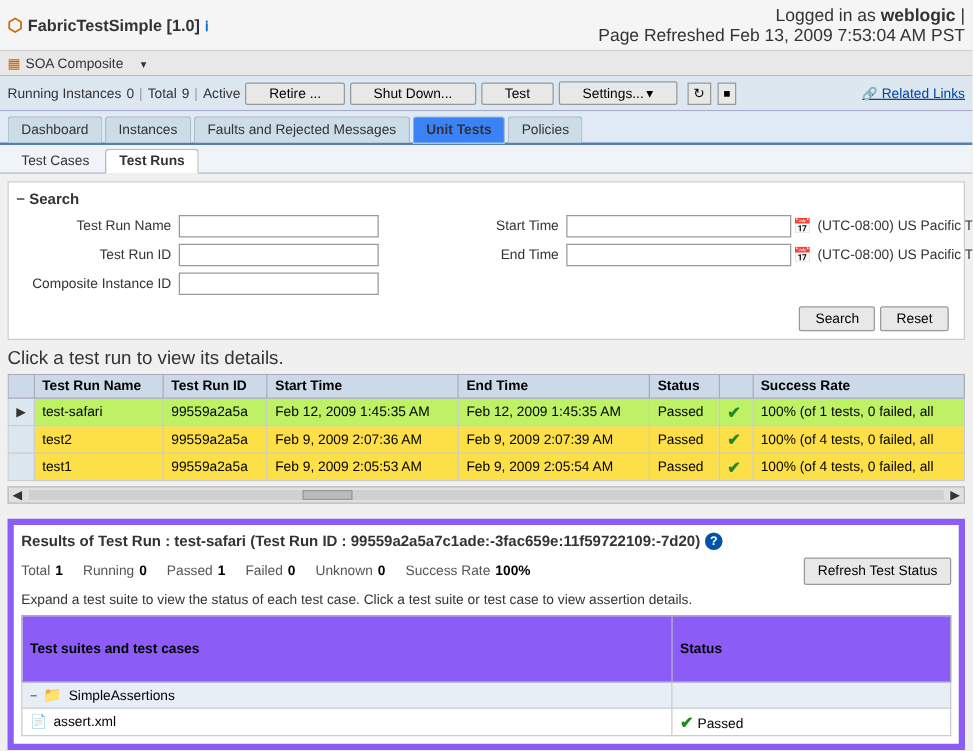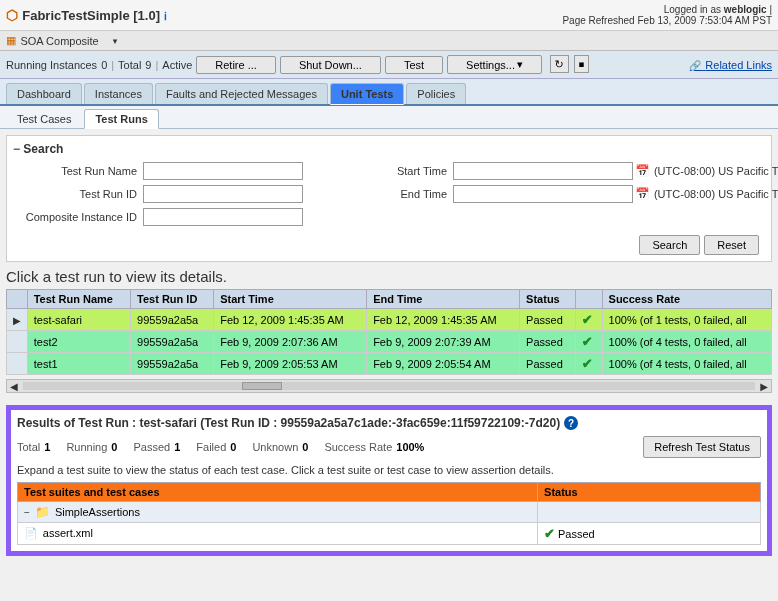--- a/index.html
+++ b/index.html
@@ -2,21 +2,21 @@
 <html><head>
   <meta charset="utf-8">
   <style>
     * { box-sizing: border-box; margin: 0; padding: 0; }
     body { font-family: Arial, Helvetica, sans-serif; font-size: 11px; background: #f0f0f0; color: #000; width: 778px; }
 
     
     .app-header { background: #f5f5f5; border-bottom: 1px solid #ccc; padding: 4px 6px; display: flex; justify-content: space-between; align-items: center; }
     .app-title { display: flex; align-items: center; gap: 4px; font-size: 13px; font-weight: bold; color: #333; }
     .app-title .info-icon { color: #0066cc; font-size: 11px; }
-    .app-header-right { text-align: right; font-size: 10px; color: #333; }
+    .app-header-right { text-align: right; font-size: 14px; color: #333; }
     .app-header-right .weblogic { font-weight: bold; }
 
     .soa-bar { background: #e8e8e8; border-bottom: 1px solid #bbb; padding: 3px 6px; display: flex; align-items: center; gap: 4px; justify-content: space-between; }
     .soa-bar-left { display: flex; align-items: center; gap: 4px; }
     .soa-composite-label { font-size: 11px; color: #333; display: flex; align-items: center; gap: 14px; }
     .dropdown-arrow { font-size: 9px; }
 
     
     .toolbar { background: #dce7f0; border-bottom: 1px solid #aac; padding: 4px 6px; display: flex; align-items: center; gap: 4px; }
     .toolbar-item { font-size: 11px; color: #333; }
@@ -50,21 +50,21 @@
     .search-buttons { display: flex; justify-content: flex-end; gap: 4px; margin-top: 4px; margin-right: 6px; }
     .btn-search, .btn-reset { background: #e8e8e8; border: 1px solid #999; padding: 3px 12px; font-size: 11px; cursor: pointer; border-radius: 2px; }
 
     
     .hint-text { font-size: 15px; color: #333; margin: 4px 6px; }
 
     
     .results-table-container { margin: 4px 6px; overflow-x: auto; }
     .results-table { width: 100%; border-collapse: collapse; font-size: 11px; }
     .results-table th { background: #ccd9e8; border: 1px solid #aab; padding: 3px 6px; text-align: left; font-weight: bold; white-space: nowrap; }
-    .results-table td { border: 1px solid #ccc; padding: 3px 6px; background: #86efac; white-space: nowrap; }
+    .results-table td { border: 1px solid #ccc; padding: 3px 6px; background: #fde047; white-space: nowrap; }
     .results-table tr.selected td { background: #bef264; }
     .check-icon { color: #228822; font-weight: bold; font-size: 13px; }
     .row-indicator { width: 14px; background: #dce7f0 !important; text-align: center; }
     .row-arrow { color: #333; font-size: 10px; }
 
     
     .scroll-area { background: #e0e0e0; height: 14px; margin: 2px 6px; border: 1px solid #bbb; display: flex; align-items: center; }
     .scroll-left, .scroll-right { font-size: 10px; padding: 0 3px; cursor: pointer; color: #333; }
     .scroll-track { flex: 1; height: 8px; background: #d0d0d0; margin: 0 2px; position: relative; }
     .scroll-thumb { width: 40px; height: 8px; background: #bbb; border: 1px solid #999; position: absolute; left: 30%; }
@@ -75,21 +75,21 @@
     .help-icon { background: #0055aa; color: #fff; border-radius: 50%; width: 14px; height: 14px; display: inline-flex; align-items: center; justify-content: center; font-size: 10px; font-weight: bold; cursor: pointer; }
     .results-stats { display: flex; align-items: center; gap: 16px; margin-bottom: 6px; font-size: 11px; }
     .results-stats .stat-item { display: flex; gap: 4px; }
     .stat-label { color: #555; }
     .stat-value { font-weight: bold; }
     .refresh-btn { background: #e8e8e8; border: 1px solid #999; padding: 4px 10px; font-size: 11px; cursor: pointer; border-radius: 2px; margin-left: auto; }
     .expand-hint { font-size: 11px; color: #333; margin-bottom: 6px; }
 
     
     .suites-table { width: 100%; border-collapse: collapse; font-size: 11px; }
-    .suites-table th { background: #f97316; border: 1px solid #aab; padding: 3px 6px; text-align: left; font-weight: bold; }
+    .suites-table th { background: #8b5cf6; border: 1px solid #aab; padding: 20px 6px; text-align: left; font-weight: bold; }
     .suites-table td { border: 1px solid #ccc; padding: 3px 6px; background: #fff; }
     .suite-row td { background: #e8eef5; }
     .expand-icon { color: #333; font-size: 10px; cursor: pointer; margin-right: 2px; }
     .folder-icon { color: #d4aa00; font-size: 12px; margin-right: 2px; }
     .file-icon { color: #6688bb; font-size: 11px; margin-right: 2px; }
     .indent { padding-left: 20px; }
   </style>
 </head>
 <body>
 

